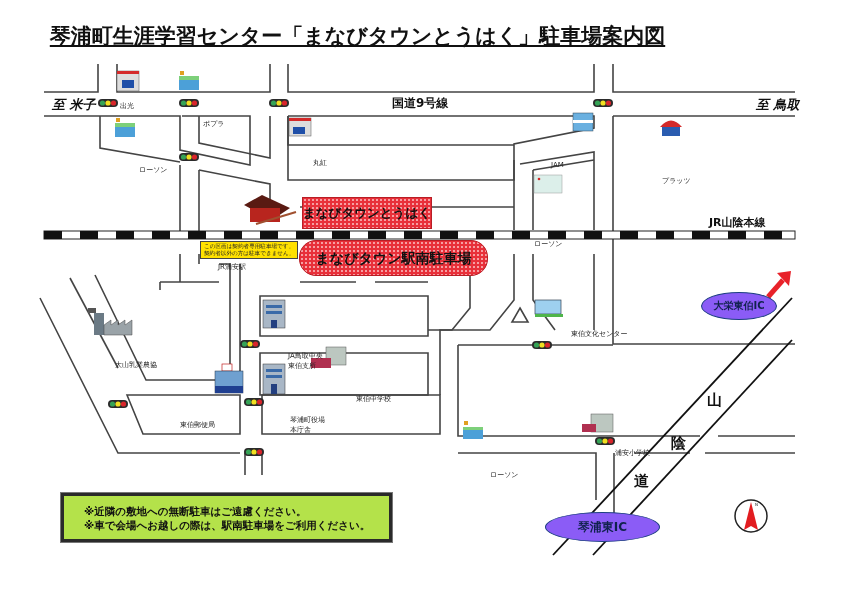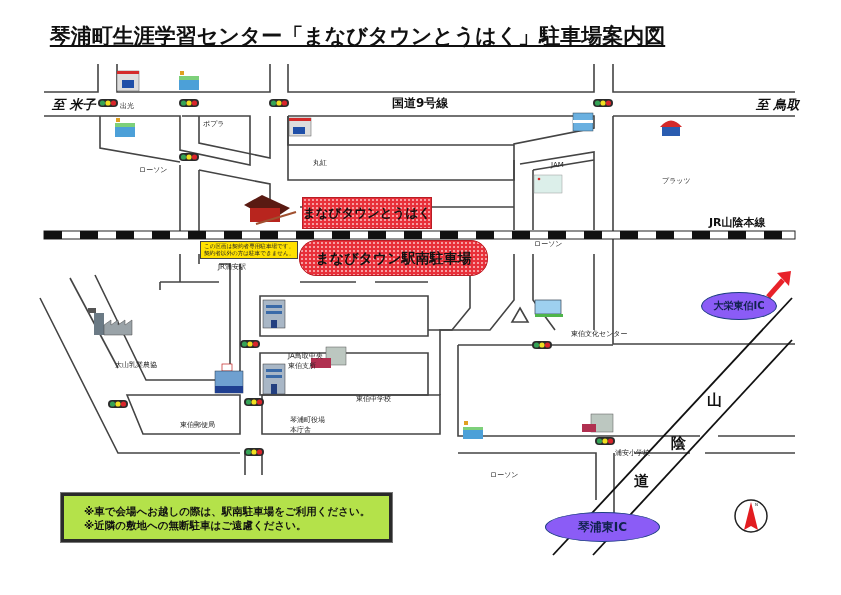--- a/index.html
+++ b/index.html
@@ -270,15 +270,15 @@
 <div class="lbl" style="left:180px;top:381px;">東伯郵便局</div>
 <div class="lbl" style="left:290px;top:376px;">琴浦町役場</div>
 <div class="lbl" style="left:290px;top:386px;">本庁舎</div>
 <div class="lbl" style="left:490px;top:431px;">ローソン</div>
 <div class="lbl" style="left:615px;top:409px;">浦安小学校</div>
 
 <div class="ic" style="left:701px;top:292px;width:74px;height:26px;line-height:26px;font-size:10px;">大栄東伯IC</div>
 <div class="ic" style="left:545px;top:512px;width:113px;height:28px;line-height:28px;font-size:12px;">琴浦東IC</div>
 
 <div class="info">
+  <div>※近隣の敷地への無断駐車はご遠慮ください。</div>
   <div>※車で会場へお越しの際は、駅南駐車場をご利用ください。</div>
-  <div>※近隣の敷地への無断駐車はご遠慮ください。</div>
 </div>
 
 </body></html>

